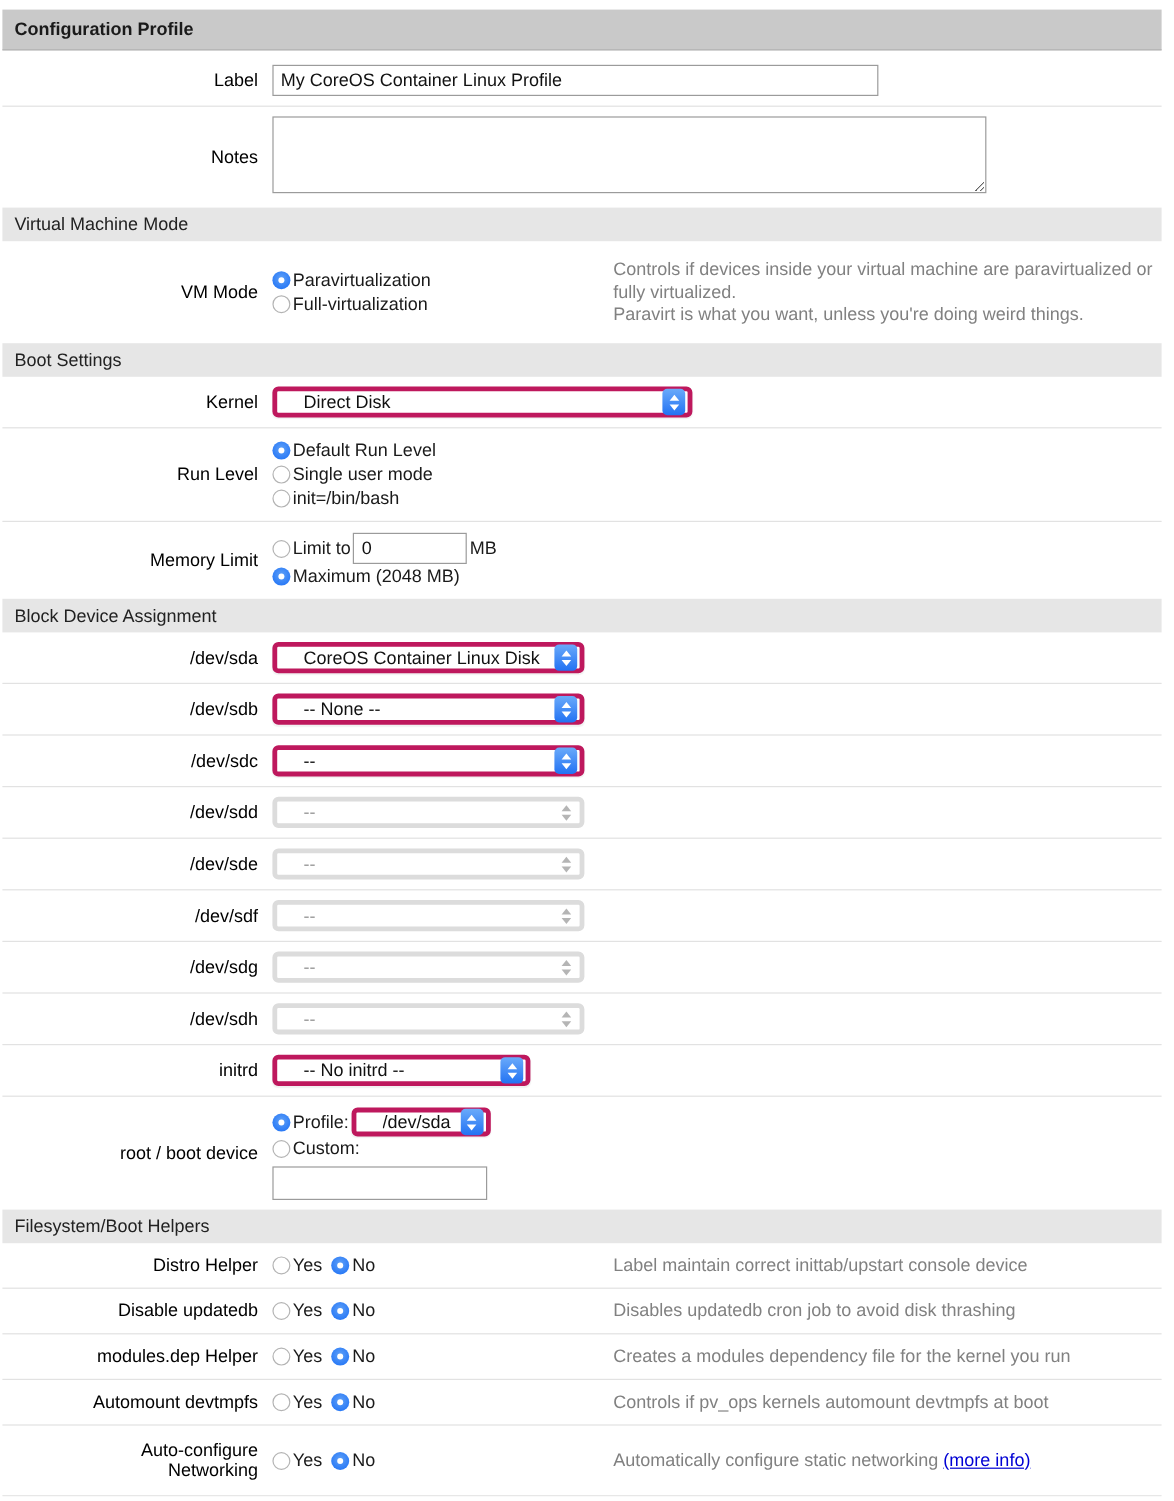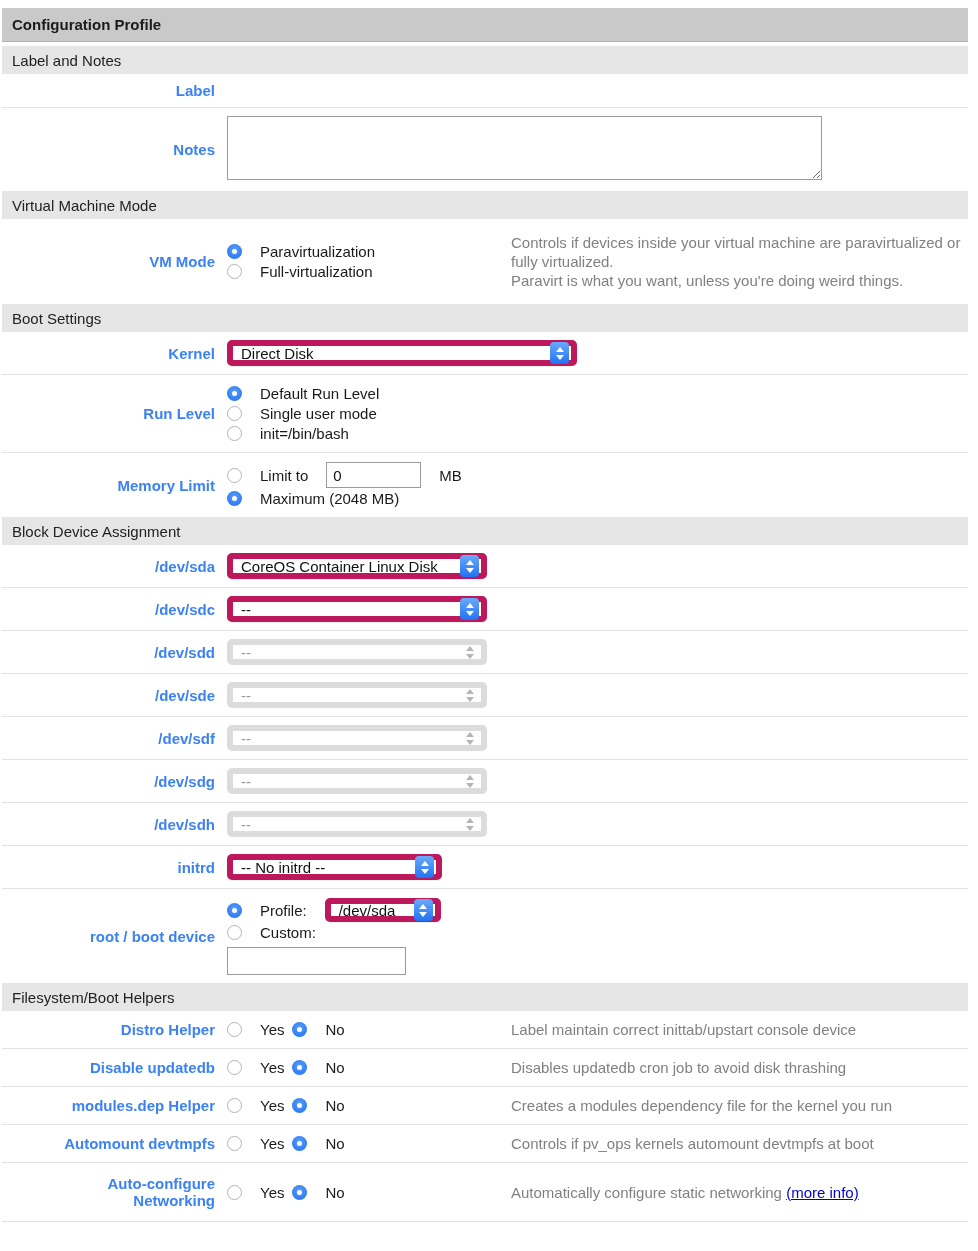--- a/index.html
+++ b/index.html
@@ -37,22 +37,22 @@
     column-gap: 12px;
     align-items: center;
     padding: 8px 0;
   }
   .group .row { border-bottom: 1px solid #e2e2e2; }
   .group .row:last-child { border-bottom: none; }
   .group.keep-last-border .row:last-child { border-bottom: 1px solid #e2e2e2; }
 
   .row-label {
     text-align: right;
-    font-weight: bold;
-    color: #3b82f6;
+    font-weight: normal;
+    color: #000000;
   }
   .row-label.narrow { justify-self: end; max-width: 125px; }
   .ctrl { grid-column: 2 / span 1; }
   .ctrl.wide { grid-column: 2 / span 2; }
   .help {
     grid-column: 3;
     color: #818181;
     line-height: 19px;
     max-width: 460px;
   }
@@ -65,42 +65,42 @@
     font-size: 15px;
     padding: 3px 6px;
     color: #111;
   }
   input.label-input { width: 505px; height: 26px; }
   textarea.notes-area { width: 595px; height: 64px; resize: both; }
   input.mem-input { width: 95px; height: 26px; }
   input.custom-input { width: 179px; height: 28px; margin-top: 4px; }
 
   
-  .radio-line { display: flex; align-items: center; gap: 18px; line-height: 19px; margin: 1px 0; }
+  .radio-line { display: flex; align-items: center; gap: 2px; line-height: 19px; margin: 1px 0; }
   .radio {
     width: 15px; height: 15px; border-radius: 50%;
     background: #fff; border: 1px solid #b4b4b4;
     display: inline-block; position: relative; flex: 0 0 15px;
   }
   .radio.checked {
     background: radial-gradient(circle at 50% 40%, #5ea0f8, #2d7cf6 70%);
     border: none;
   }
   .radio.checked::after {
     content: ""; position: absolute; left: 5px; top: 5px;
     width: 5px; height: 5px; border-radius: 50%; background: #fff;
   }
   .inline-group { display: flex; align-items: center; gap: 8px; }
 
   
   .sel {
     height: 26px; background: #fff;
-    border: 6px solid #be185d; border-radius: 5px;
+    border: 4px solid #be185d; border-radius: 5px;
     display: inline-flex; align-items: center;
-    padding-left: 8px; position: relative;
+    padding-left: 22px; position: relative;
     box-shadow: 0 1px 1px rgba(0,0,0,.06);
   }
   .sel .sel-text { flex: 1; white-space: nowrap; overflow: hidden; color: #111; }
   .stepper {
     width: 19px; height: 22px; margin: 0 2px 0 6px;
     border-radius: 4px;
     background: linear-gradient(#6aaafa, #2272f3);
     display: flex; flex-direction: column; align-items: center; justify-content: center;
     flex: 0 0 19px;
   }
@@ -130,26 +130,26 @@
 </style>
 </head>
 <body>
 
 <div class="page">
 
   <div class="title-bar">
     <span>Configuration Profile</span>
   </div>
 
-  <div class="section-bar">
-    <span>Label and Notes</span>
-  </div>
   <div class="group">
     <div class="row">
       <div class="row-label">Label</div>
+      <div class="ctrl wide">
+        <input type="text" class="label-input" value="My CoreOS Container Linux Profile" style="">
+      </div>
     </div>
     <div class="row notes-row">
       <div class="row-label">Notes</div>
       <div class="ctrl wide">
         <textarea class="notes-area" style=""></textarea>
       </div>
     </div>
   </div>
 
   <div class="section-bar">
@@ -228,20 +228,32 @@
   <div class="section-bar">
     <span>Block Device Assignment</span>
   </div>
   <div class="group">
 
     <div class="row">
       <div class="row-label">/dev/sda</div>
       <div class="ctrl wide">
         <div class="sel w-device">
           <span class="sel-text">CoreOS Container Linux Disk</span>
+          <span class="stepper">
+              <i class="up"></i>
+              <i class="dn"></i>
+            </span>
+        </div>
+      </div>
+    </div>
+    <div class="row">
+      <div class="row-label">/dev/sdb</div>
+      <div class="ctrl wide">
+        <div class="sel w-device">
+          <span class="sel-text">-- None --</span>
           <span class="stepper">
               <i class="up"></i>
               <i class="dn"></i>
             </span>
         </div>
       </div>
     </div>
     <div class="row">
       <div class="row-label">/dev/sdc</div>
       <div class="ctrl wide">

